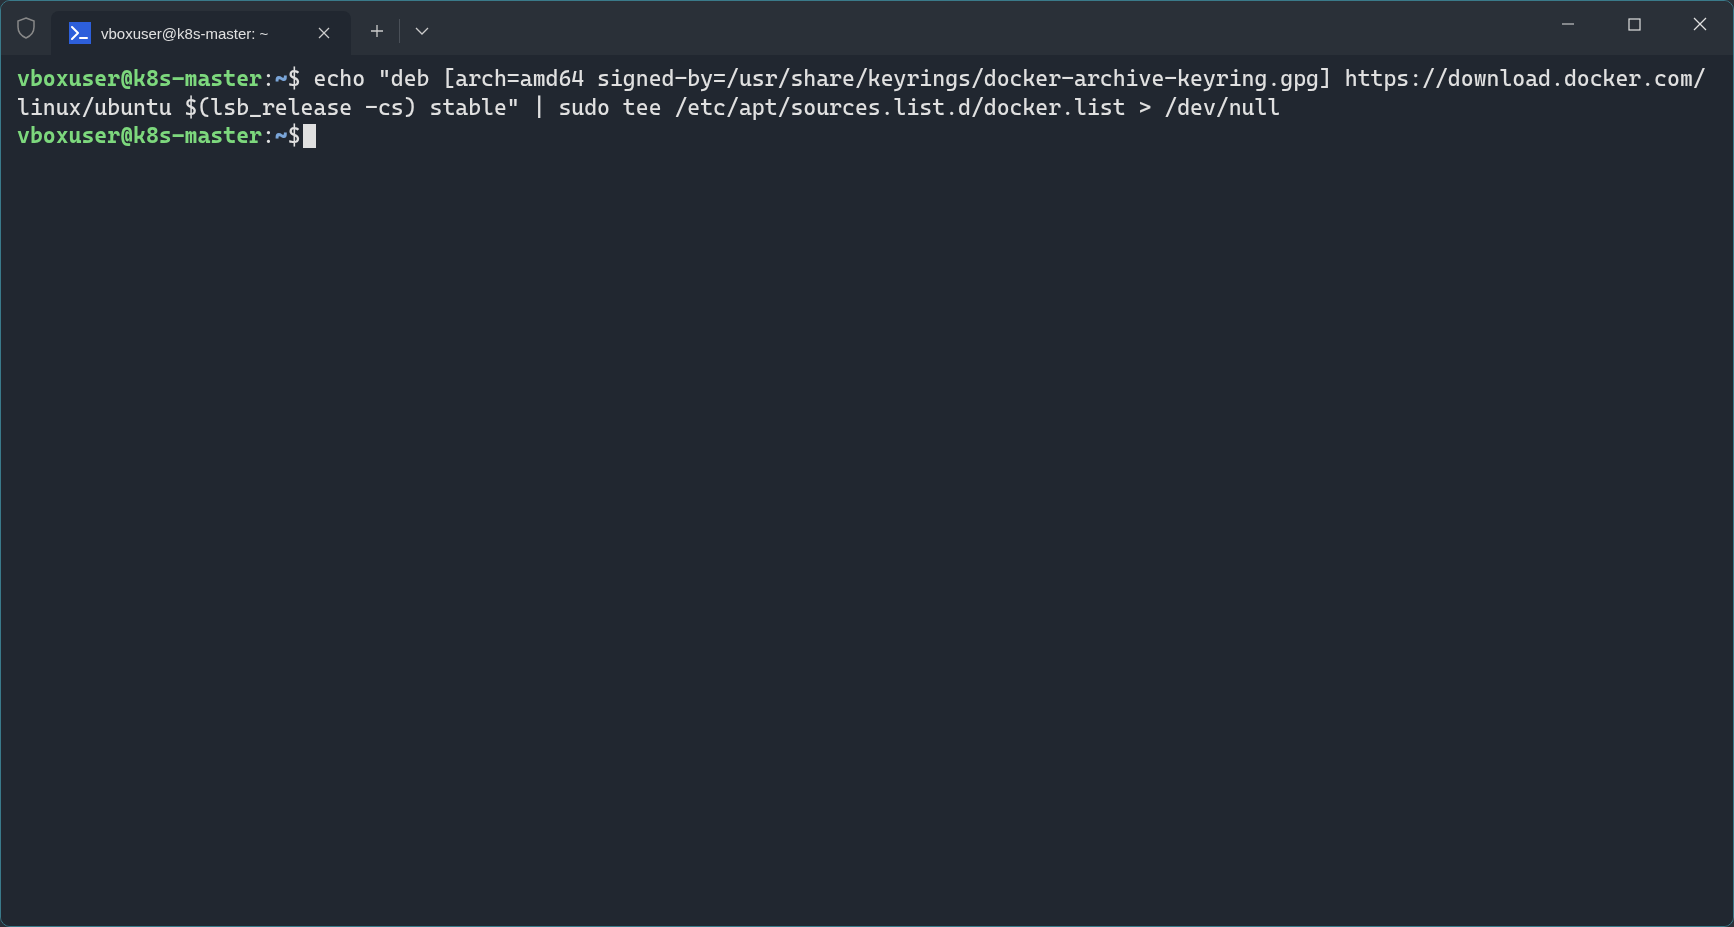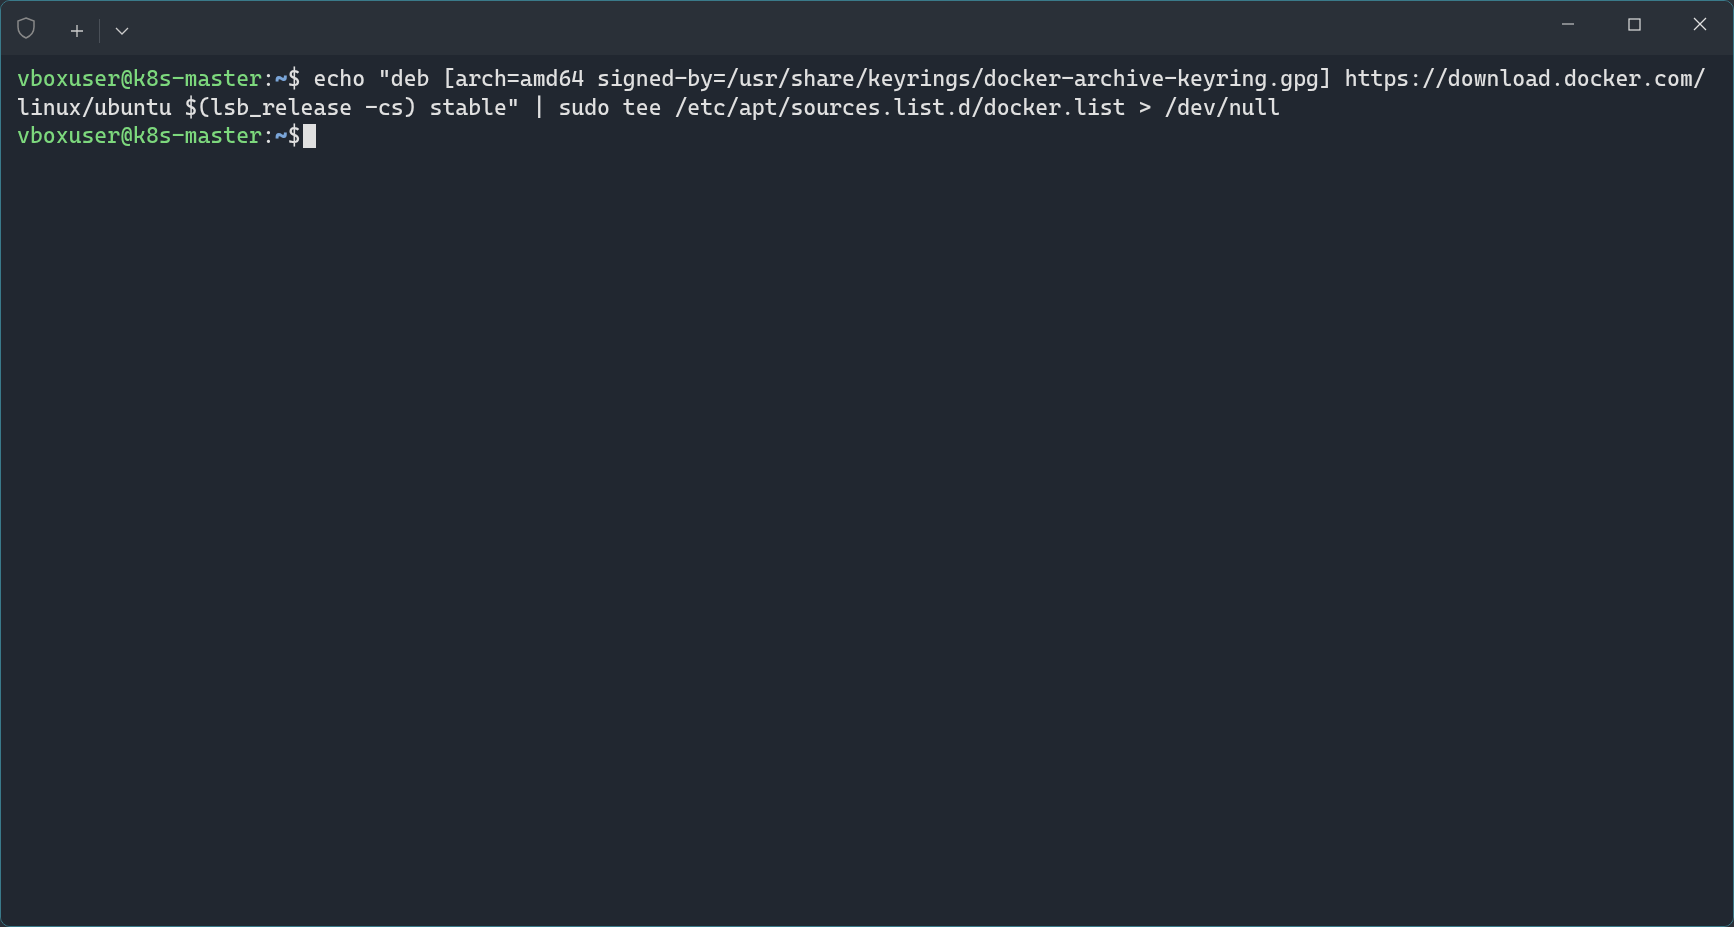--- a/index.html
+++ b/index.html
@@ -126,21 +126,21 @@
       padding: 10px 16px;
       font-size: 22px;
       line-height: 1.3;
       word-break: break-all;
       white-space: pre-wrap;
       color: #e0e0e0;
     }
     
     .prompt-user {
       color: #7dd87d;
-      font-weight: normal;
+      font-weight: bold;
     }
     
     .prompt-colon {
       color: #e0e0e0;
     }
     
     .prompt-path {
       color: #7aa5d8;
       font-weight: bold;
     }
@@ -165,20 +165,35 @@
 </head>
 <body>
 
 <div class="titlebar">
   <div class="titlebar-left">
     <div class="shield-icon">
       <svg width="20" height="22" viewBox="0 0 20 22" fill="none" stroke="currentColor" stroke-width="1.5">
         <path d="M10 1 L18 4 L18 10 C18 15 14.5 19 10 21 C5.5 19 2 15 2 10 L2 4 Z"></path>
       </svg>
     </div>
+    <div class="tab">
+      <div class="tab-icon">
+        <svg width="18" height="14" viewBox="0 0 18 14">
+          <path d="M1 1 L7 7 L1 13" stroke="white" stroke-width="2" fill="none" stroke-linecap="round" stroke-linejoin="round"></path>
+          <line x1="9" y1="12" x2="16" y2="12" stroke="white" stroke-width="2" stroke-linecap="round"></line>
+        </svg>
+      </div>
+      <div class="tab-title">vboxuser@k8s-master: ~</div>
+      <div class="tab-close">
+        <svg width="12" height="12" viewBox="0 0 12 12" stroke="currentColor" stroke-width="1.2">
+          <line x1="1" y1="1" x2="11" y2="11"></line>
+          <line x1="11" y1="1" x2="1" y2="11"></line>
+        </svg>
+      </div>
+    </div>
     <div class="tab-actions">
       <div class="tab-action-btn">
         <svg width="14" height="14" viewBox="0 0 14 14" stroke="currentColor" stroke-width="1.3">
           <line x1="7" y1="1" x2="7" y2="13"></line>
           <line x1="1" y1="7" x2="13" y2="7"></line>
         </svg>
       </div>
       <div class="divider"></div>
       <div class="tab-action-btn">
         <svg width="14" height="8" viewBox="0 0 14 8" stroke="currentColor" stroke-width="1.3" fill="none">

